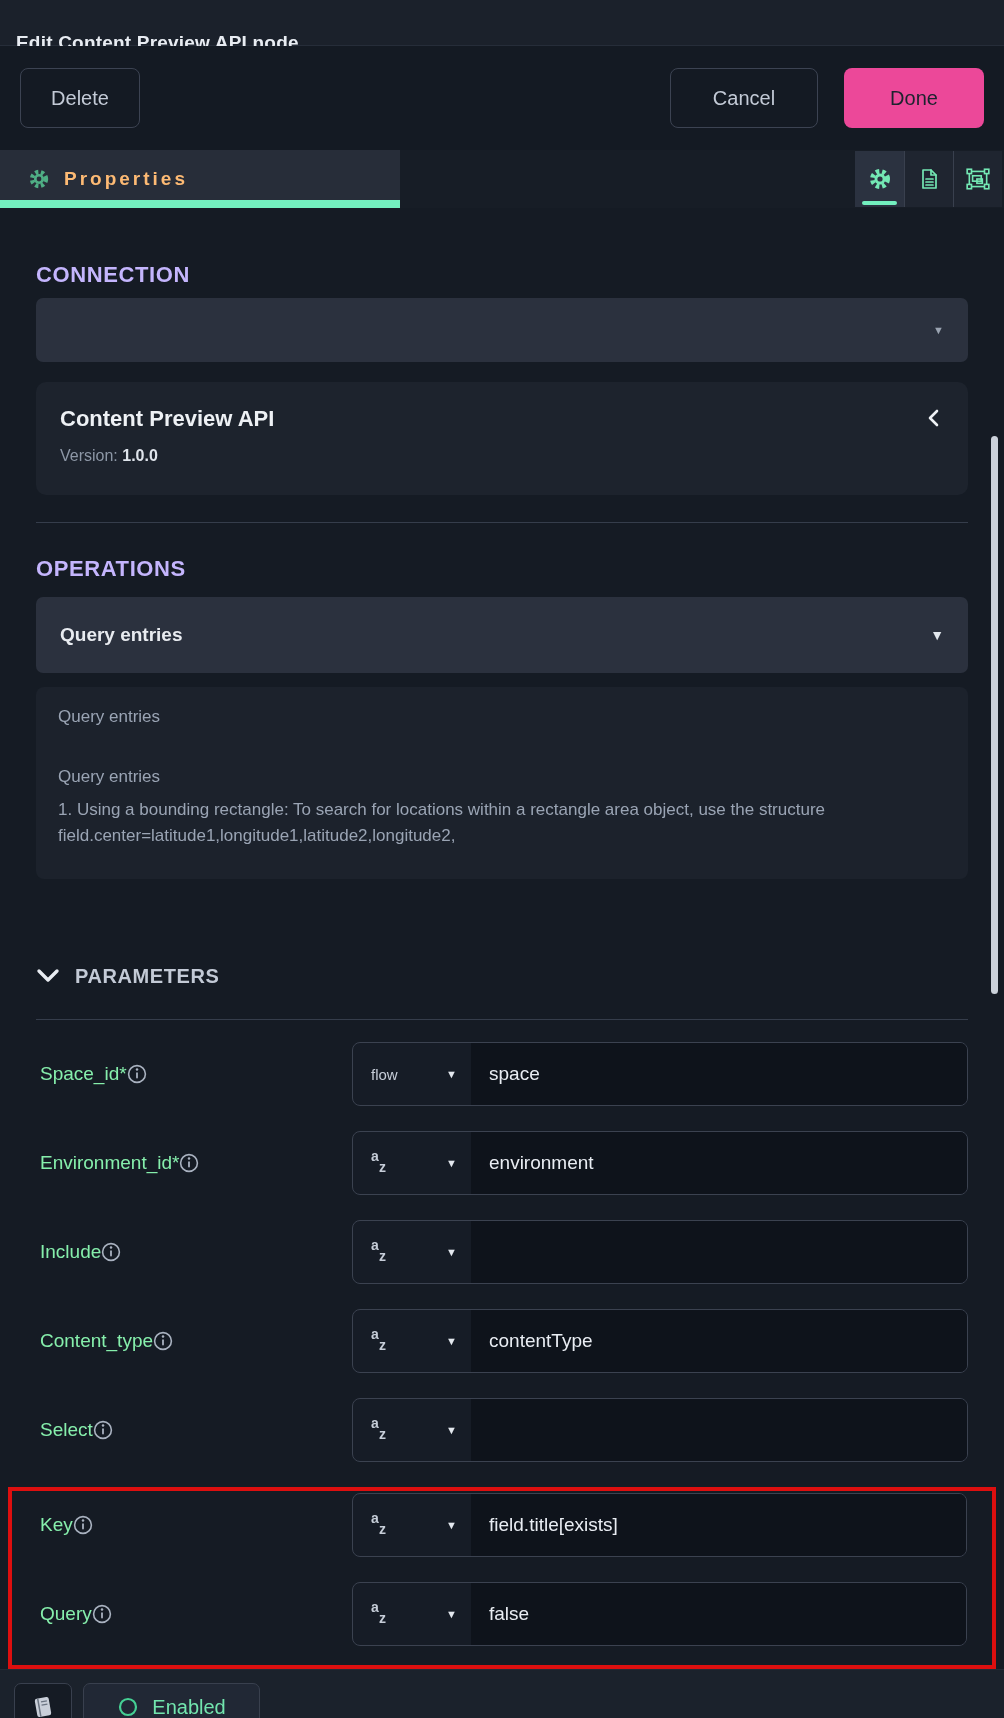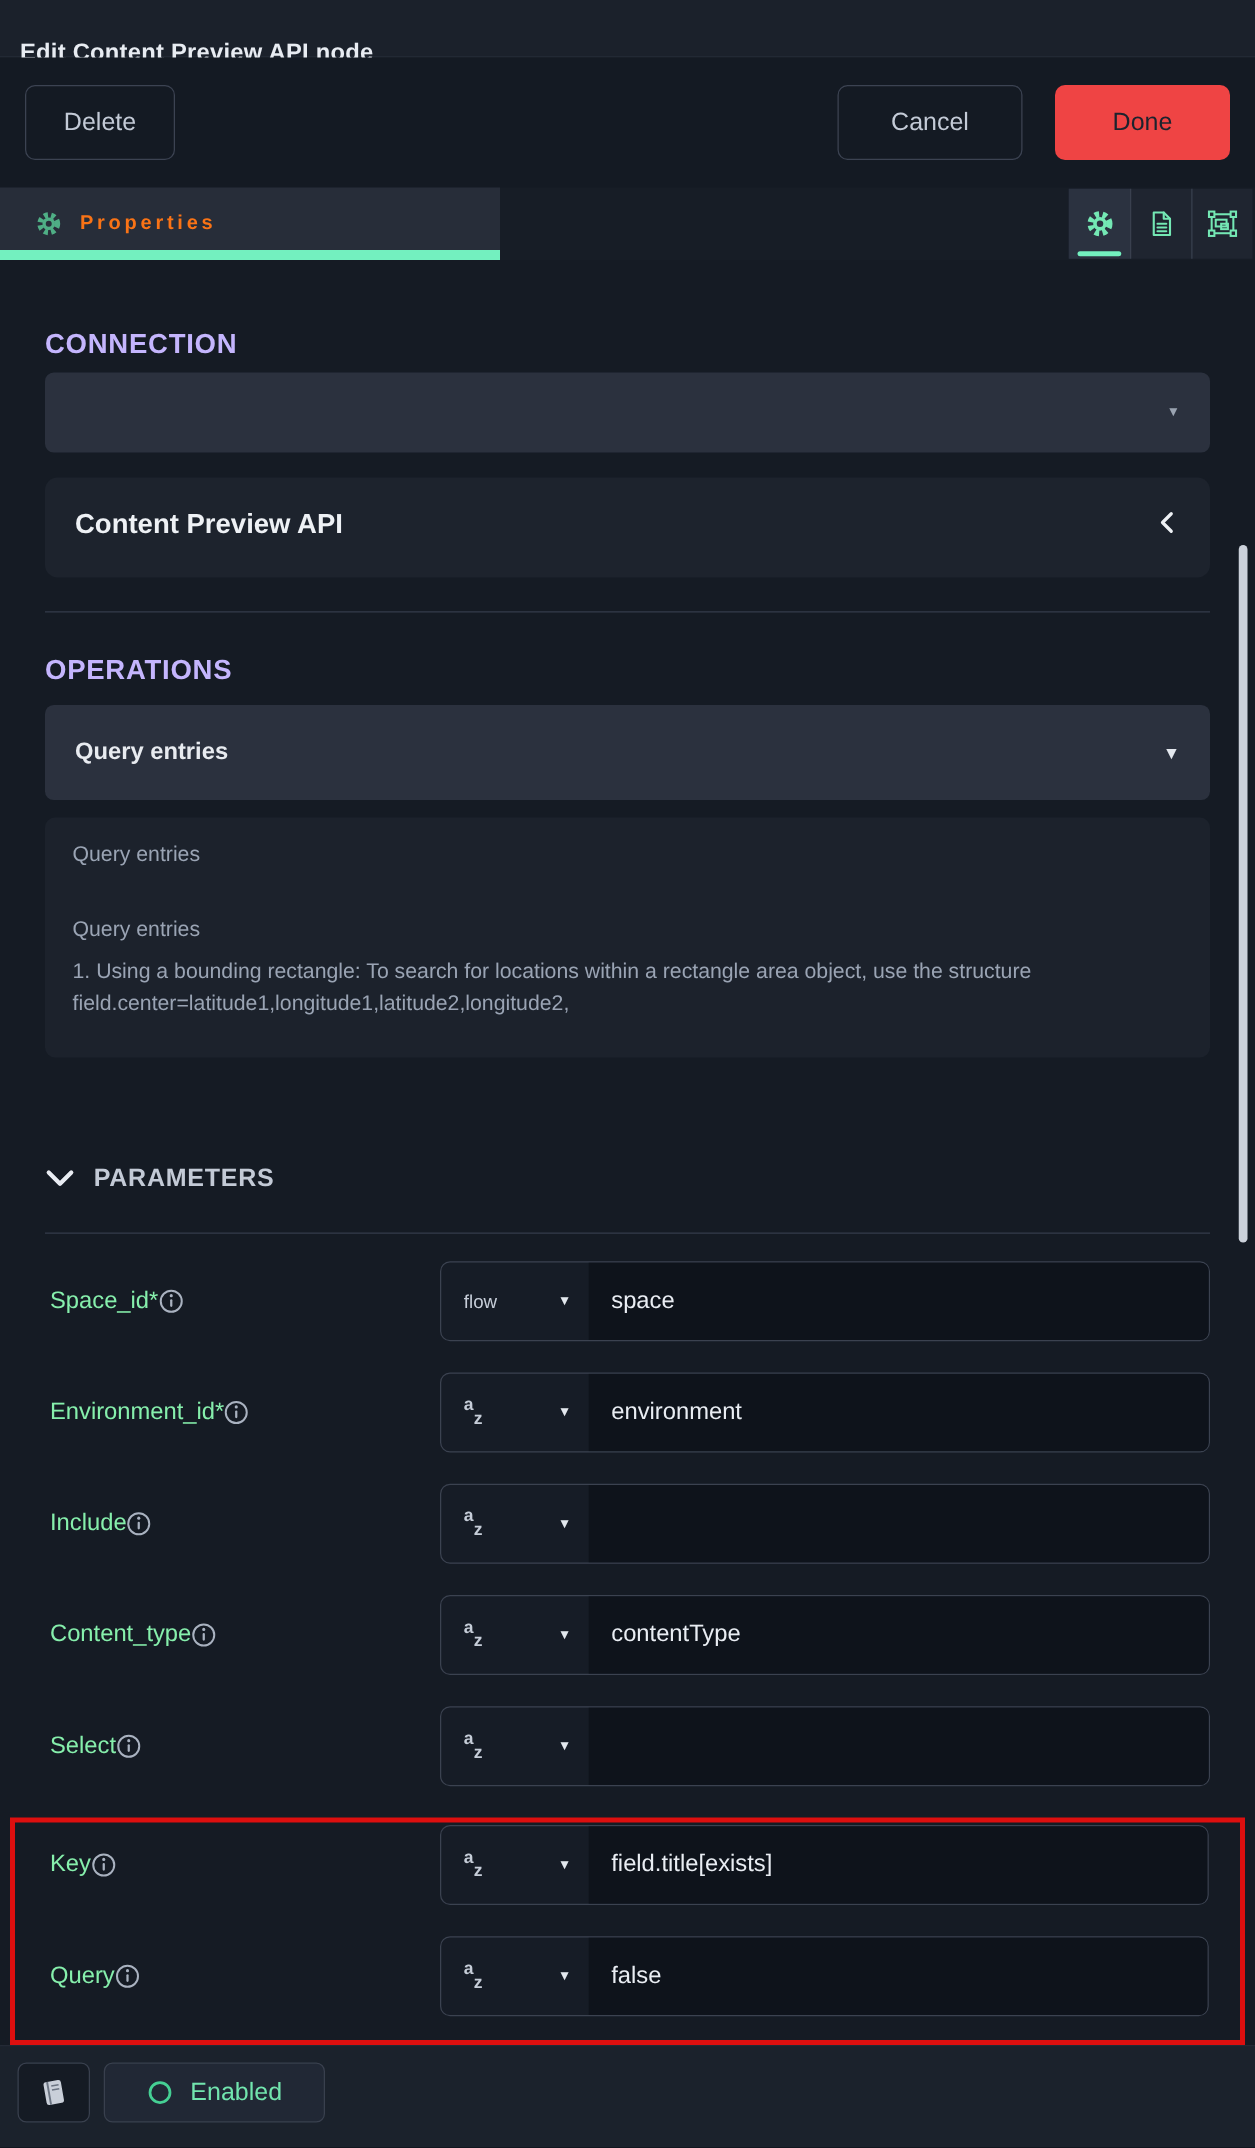--- a/index.html
+++ b/index.html
@@ -24,33 +24,33 @@
   .btn {
     height:60px; border-radius:8px; font-size:20px; cursor:pointer;
     display:inline-flex; align-items:center; justify-content:center;
     font-family:"Liberation Sans", sans-serif;
   }
   .btn.ghost { background:transparent; border:1px solid #3c4352; color:#c3cad6; }
   .btn-delete { width:120px; }
   .btn-cancel { width:148px; margin-left:auto; }
   .btn-done {
     width:140px; margin-left:26px; border:none;
-    background:#ef4444; color:#1c232e; font-weight:normal;
+    background:#ec4899; color:#1c232e; font-weight:normal;
   }
   
   .tabbar { height:58px; display:flex; align-items:stretch; flex:none; background:#171d26; }
   .tab-properties {
     width:400px; background:#272d39; display:flex; align-items:center; gap:14px;
     padding:0 0 0 28px; position:relative; cursor:pointer;
   }
   .tab-properties .tab-underline {
     position:absolute; left:0; right:0; bottom:0; height:8px; background:#73f0bf;
   }
   .tab-properties .label {
-    font-size:16px; font-weight:bold; letter-spacing:3px; color:#f97316;
+    font-size:19px; font-weight:bold; letter-spacing:3px; color:#fdba74;
   }
   .tab-spacer { flex:1; }
   .icon-tabs {
     display:flex; align-items:stretch; background:#1f2530; margin:1px 2px 1px 0;
   }
   .icon-tab {
     width:49px; display:flex; align-items:center; justify-content:center;
     position:relative; cursor:pointer; color:#74e8b4;
   }
   .icon-tab + .icon-tab { border-left:1px solid #39404e; }
@@ -219,20 +219,24 @@
 
   <div class="content">
 
     <div class="section-label lbl-connection">CONNECTION</div>
     <div class="select-box">
       <span class="caret">▼</span>
     </div>
 
     <div class="api-card">
       <div class="card-title">Content Preview API</div>
+      <div class="version-line">
+        <span>Version:</span>
+        <b>1.0.0</b>
+      </div>
       <span class="card-collapse">
         <svg width="16" height="20" viewBox="0 0 16 20" fill="none" stroke="currentColor" stroke-width="2.6" stroke-linecap="round" stroke-linejoin="round">
           <polyline points="11,3 4,10 11,17"></polyline>
         </svg>
       </span>
     </div>
 
     <div class="divider div-1"></div>
 
     <div class="section-label lbl-operations">OPERATIONS</div>

